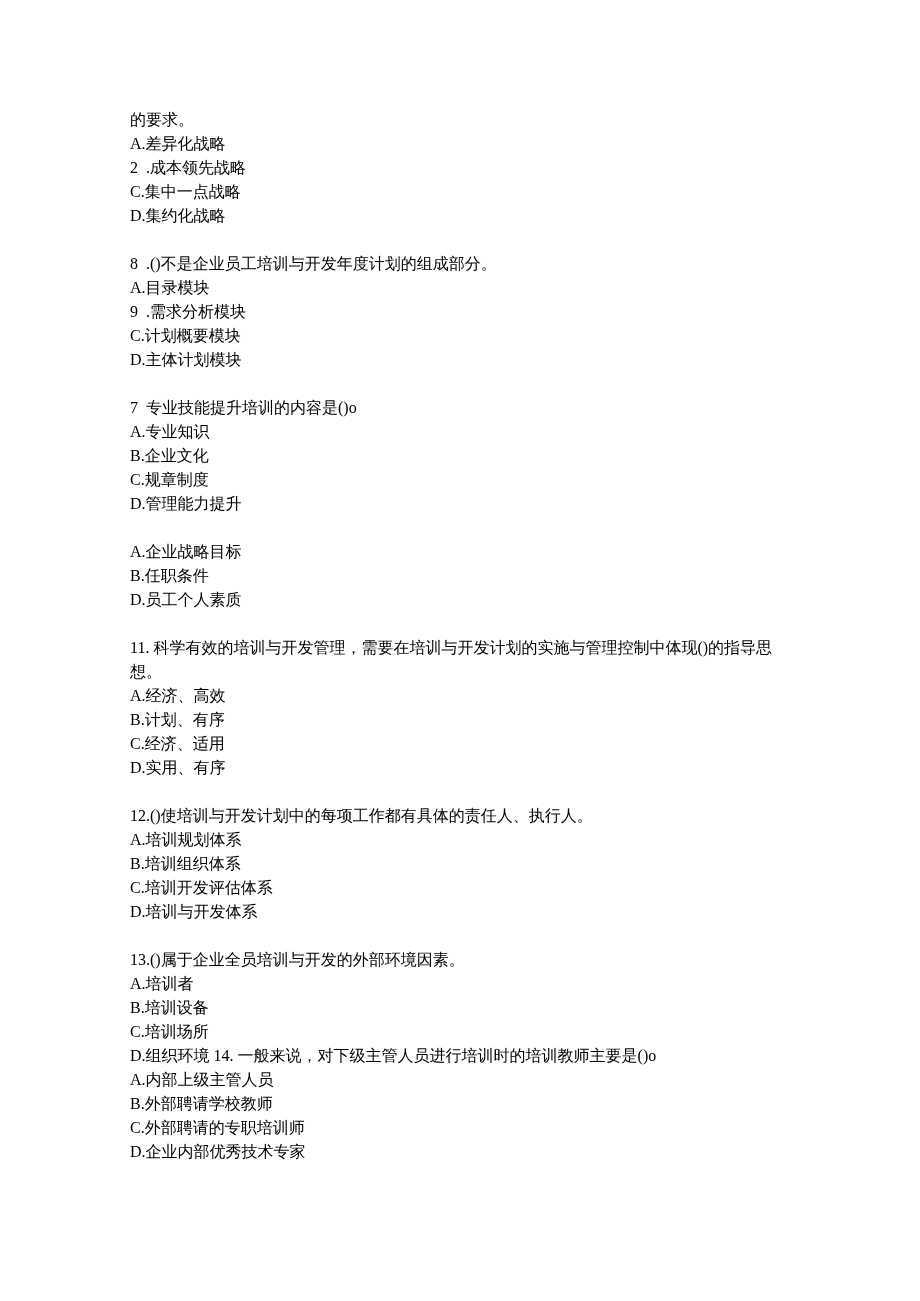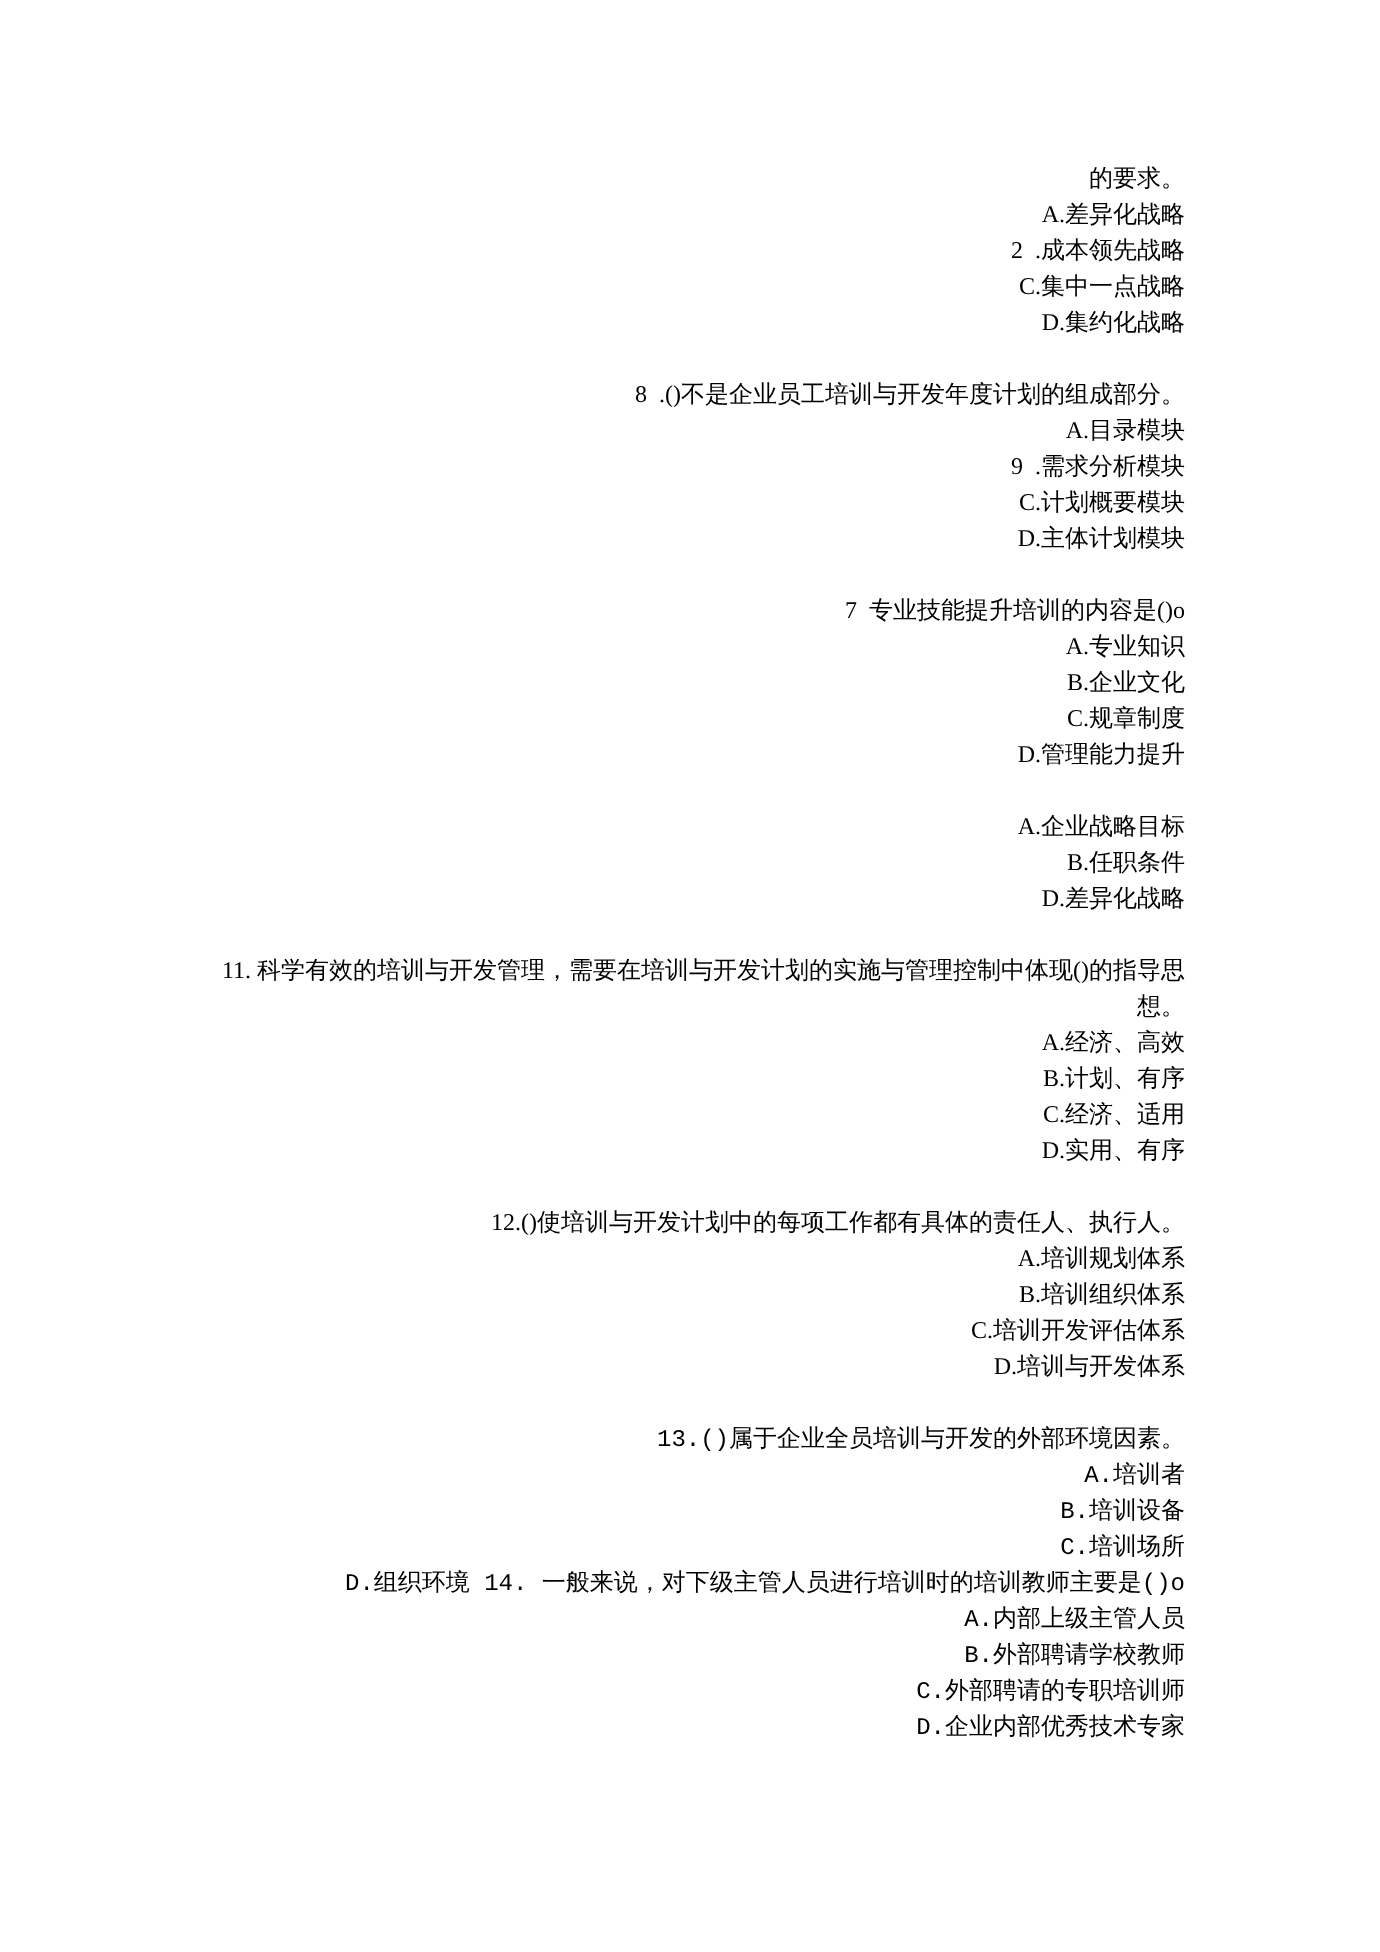--- a/index.html
+++ b/index.html
@@ -15,25 +15,23 @@
     line-height: 1.5;
     padding: 108px 0 120px 130px;
     box-sizing: border-box;
   }
   .line {
     white-space: pre-wrap;
     max-width: 660px;
   }
   .block {
     margin-bottom: 24px;
-    text-align: right;
   }
   .block:last-child {
     margin-bottom: 0;
-    font-family: Liberation Mono, monospace;
   }
 </style>
 </head>
 <body>
 
 <div id="content">
     <div class="block">
       <div class="line">的要求。</div>
       <div class="line">A.差异化战略</div>
       <div class="line">2  .成本领先战略</div>
@@ -50,21 +48,21 @@
     <div class="block">
       <div class="line">7  专业技能提升培训的内容是()o</div>
       <div class="line">A.专业知识</div>
       <div class="line">B.企业文化</div>
       <div class="line">C.规章制度</div>
       <div class="line">D.管理能力提升</div>
     </div>
     <div class="block">
       <div class="line">A.企业战略目标</div>
       <div class="line">B.任职条件</div>
-      <div class="line">D.差异化战略</div>
+      <div class="line">D.员工个人素质</div>
     </div>
     <div class="block">
       <div class="line">11. 科学有效的培训与开发管理，需要在培训与开发计划的实施与管理控制中体现()的指导思想。</div>
       <div class="line">A.经济、高效</div>
       <div class="line">B.计划、有序</div>
       <div class="line">C.经济、适用</div>
       <div class="line">D.实用、有序</div>
     </div>
     <div class="block">
       <div class="line">12.()使培训与开发计划中的每项工作都有具体的责任人、执行人。</div>

